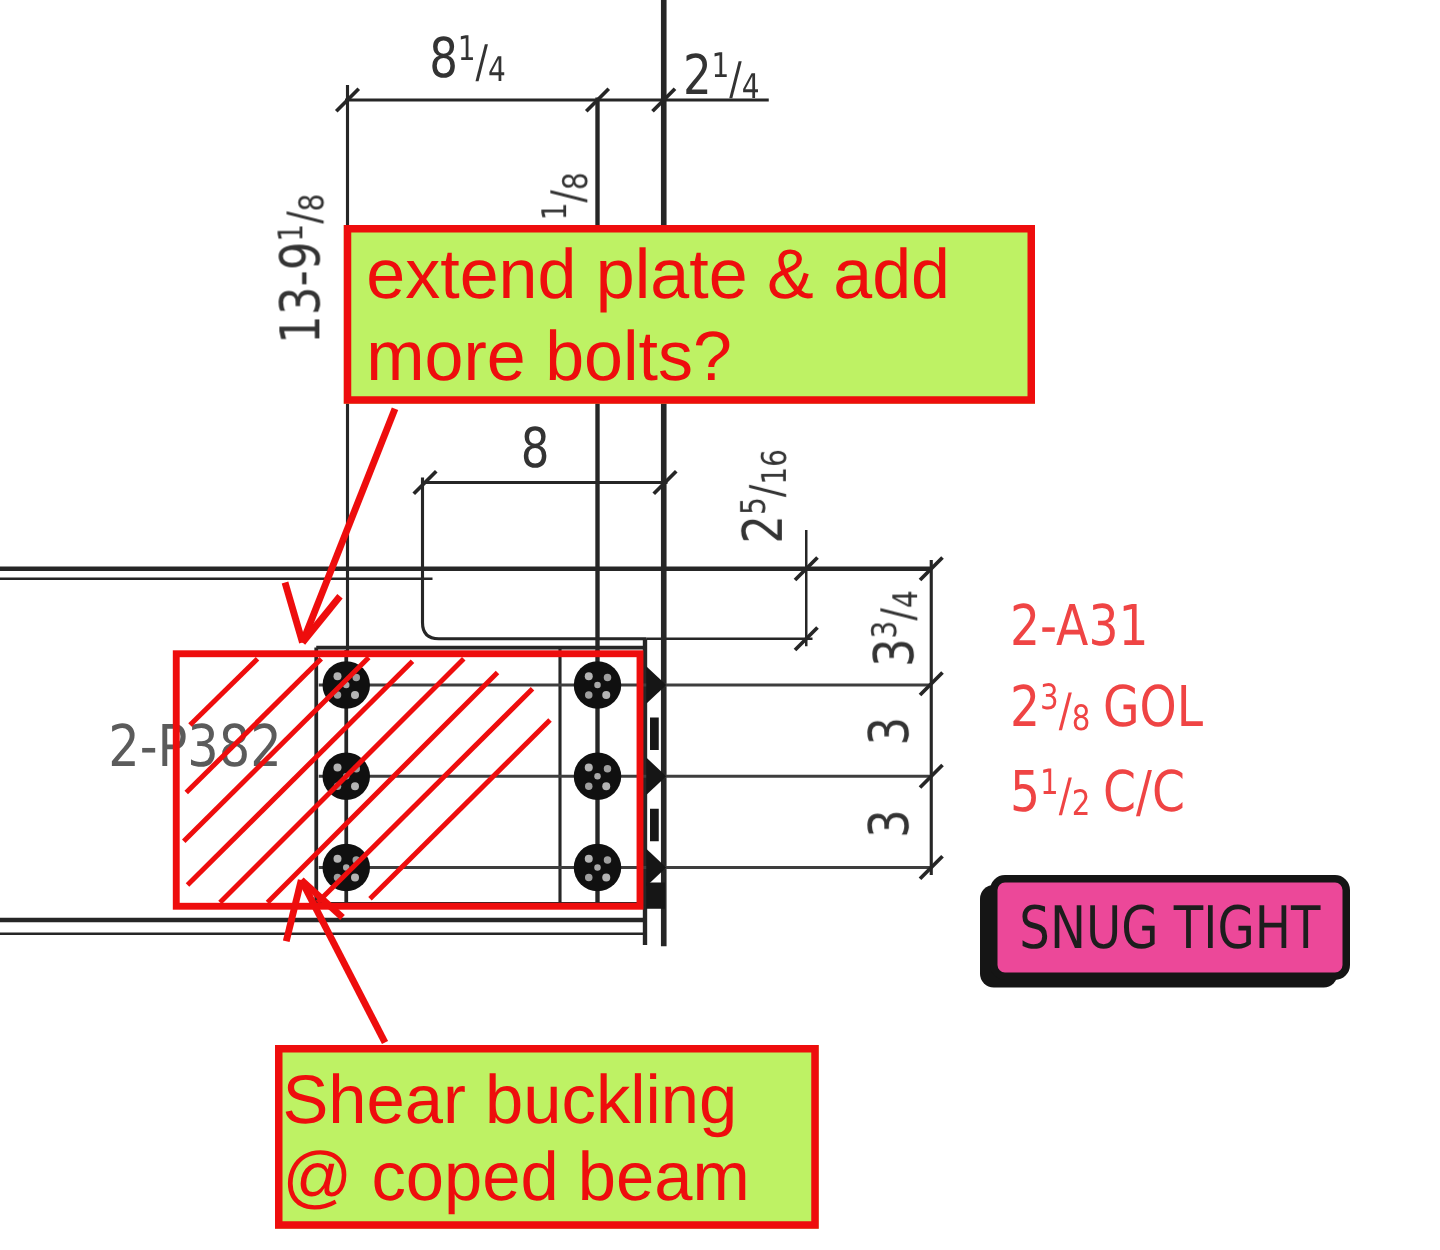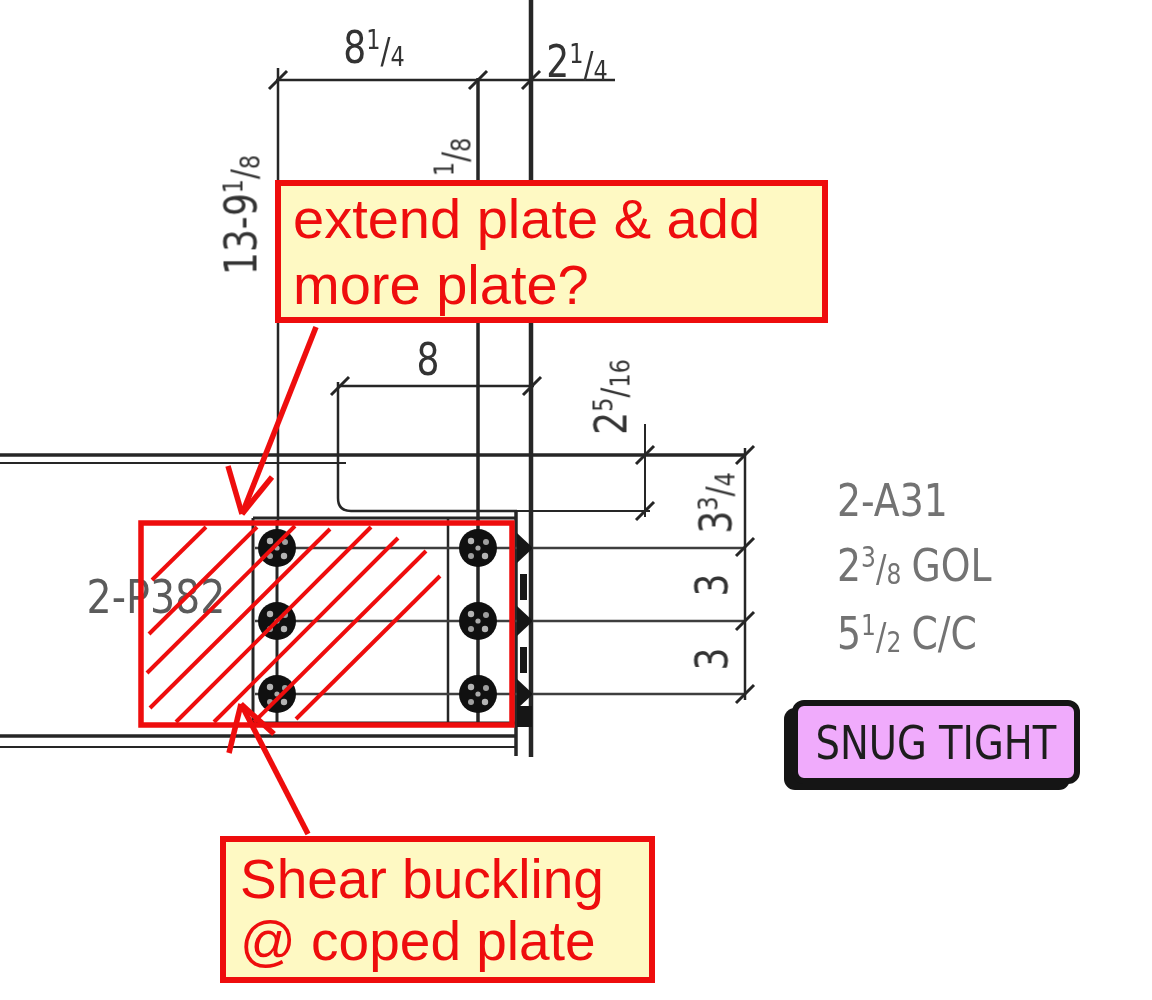--- a/index.html
+++ b/index.html
@@ -13,40 +13,40 @@
   .cad{position:absolute;z-index:2;color:#333333;font-size:44px;white-space:nowrap;
        transform:translate(-50%,-50%);filter:blur(0.3px);}
   .cad .sq{display:inline-block;transform:scaleX(0.82);transform-origin:center;}
   .cad.rot{transform:translate(-50%,-50%) rotate(-90deg);}
   sup{font-size:62%;vertical-align:0.5em;line-height:0;}
   sub{font-size:62%;vertical-align:-0.12em;line-height:0;}
   .sl{font-size:82%;}
   .sfx{margin-left:12px;}
 
   
-  #bolt-notes{position:absolute;left:837px;top:468px;z-index:2;color:#737373;
+  #bolt-notes{position:absolute;left:808px;top:468px;z-index:2;color:#ef4444;
               font-size:45px;line-height:65px;white-space:nowrap;filter:blur(0.3px);}
   #bolt-notes .row{display:block;transform:scaleX(0.84);transform-origin:left center;}
 
   
   #plate-mark{position:absolute;left:156px;top:597px;z-index:2;color:#5b5b5b;font-size:46px;
               transform:translate(-50%,-50%);white-space:nowrap;filter:blur(0.6px);}
   #plate-mark .sq{display:inline-block;transform:scaleX(0.86);}
 
   
-  .note-box{position:absolute;z-index:3;background:#fef9c3;border:6px solid #ee0d0d;
+  .note-box{position:absolute;z-index:3;background:#bef264;border:6px solid #ee0d0d;
             color:#ee0d0d;font-family:"Liberation Sans",sans-serif;
             display:flex;flex-direction:column;justify-content:center;box-sizing:border-box;}
   .note-box .ln{display:block;white-space:nowrap;}
   #note-extend{left:275px;top:180px;width:553px;height:143px;font-size:56px;line-height:66px;padding-left:12px;}
-  #note-shear{left:220px;top:836px;width:435px;height:147px;font-size:55px;line-height:62px;padding-left:14px;}
+  #note-shear{left:220px;top:836px;width:435px;height:147px;font-size:55px;line-height:62px;}
 
   
   #stamp{position:absolute;left:792px;top:700px;width:288px;height:84px;z-index:3;
-         background:#f0abfc;border:6px solid #151515;border-radius:12px;
+         background:#ec4899;border:6px solid #151515;border-radius:12px;
          box-shadow:-9px 7px 0 -1px #151515;display:flex;align-items:center;justify-content:center;
          box-sizing:border-box;}
   #stamp span{font-size:47px;color:#1d1d1d;white-space:nowrap;
               display:inline-block;transform:scaleX(0.82);filter:blur(0.3px);}
 </style>
 </head>
 <body>
 
 <div id="stage">
 
@@ -197,25 +197,25 @@
     <span class="row"><span>2</span><sup>3</sup><span class="sl">/</span><sub>8</sub><span class="sfx">GOL</span></span>
     <span class="row"><span>5</span><sup>1</sup><span class="sl">/</span><sub>2</sub><span class="sfx">C/C</span></span>
   </div>
 
   <div id="stamp">
     <span>SNUG TIGHT</span>
   </div>
 
   <div id="note-extend" class="note-box">
     <span class="ln">extend plate &amp; add</span>
-    <span class="ln">more plate?</span>
+    <span class="ln">more bolts?</span>
   </div>
   <div id="note-shear" class="note-box">
     <span class="ln">Shear buckling</span>
-    <span class="ln">@ coped plate</span>
+    <span class="ln">@ coped beam</span>
   </div>
 
   <svg id="red-overlay" width="1152" height="1000" viewBox="0 0 1152 1000">
     <g stroke="#ee0d0d" fill="none">
 
       <rect x="141" y="523" width="371" height="202" stroke-width="5.5"></rect>
 
       <g stroke-width="4">
         <line x1="152" y1="580" x2="206" y2="527"></line>
         <line x1="149" y1="634" x2="257" y2="527"></line>

